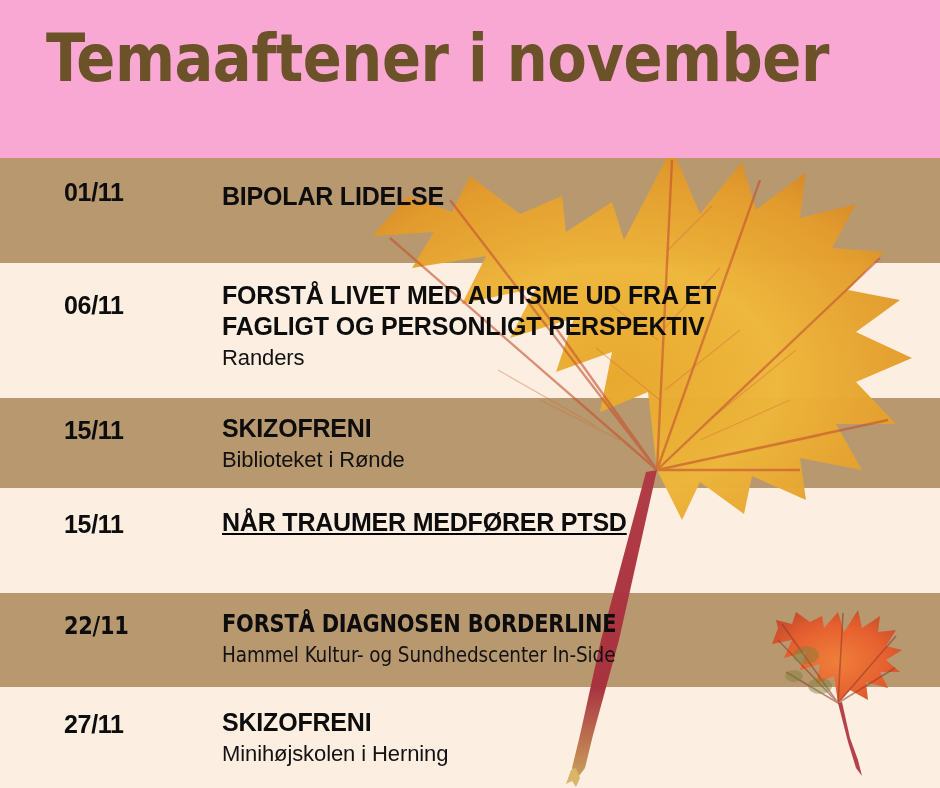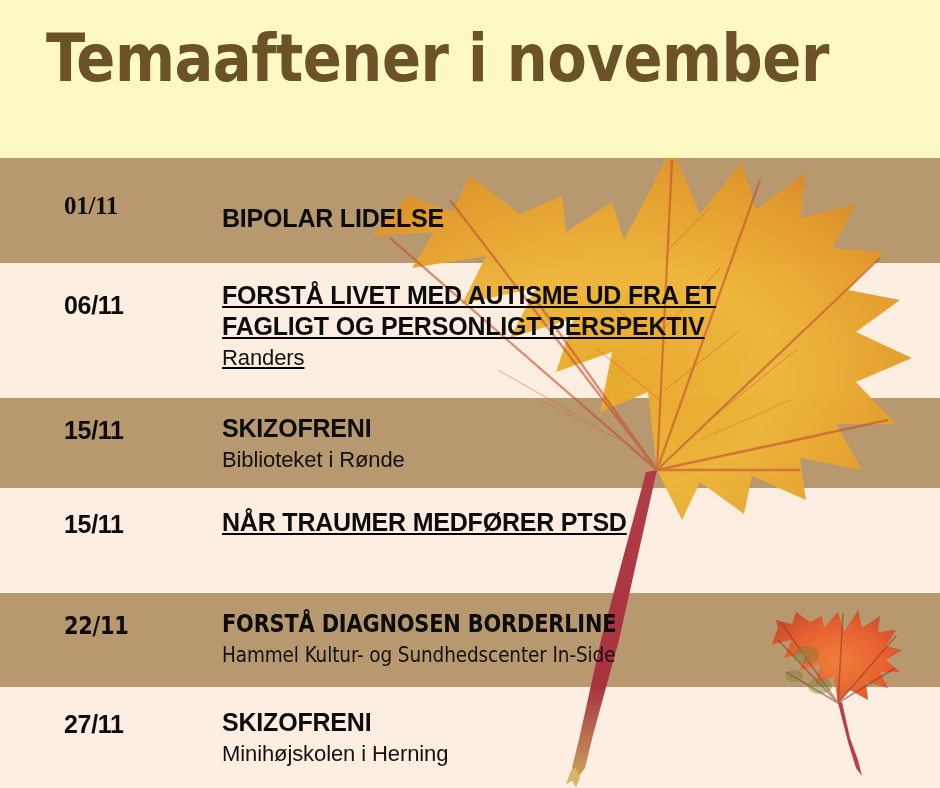--- a/index.html
+++ b/index.html
@@ -19,21 +19,21 @@
     height: 788px;
     background: #ffffff;
     overflow: hidden;
   }
 
   
   #title-area {
     position: absolute;
     left: 0; top: 0;
     width: 940px; height: 158px;
-    background: #fef9c3;
+    background: #f9a8d4;
     z-index: 5;
   }
   #poster-title {
     position: absolute;
     left: 46px;
     top: 26px;
     font-family: "DejaVu Sans Condensed", "Liberation Sans Narrow", "Liberation Sans", sans-serif;
     font-size: 66px;
     font-weight: 700;
     letter-spacing: -0.5px;
@@ -216,28 +216,28 @@
       </g>
     </svg>
   </div>
 
   <div id="title-area">
     <div id="poster-title">Temaaftener i november</div>
   </div>
 
   <div id="rows">
       <div class="row" style="top: 158px; height: 105px;">
-        <div class="row-date" style="top: 34px; font-family: Liberation Serif, serif;">01/11</div>
-        <div class="row-body" style="top: 23px; margin-top: 22px;">
+        <div class="row-date" style="top: 20px;">01/11</div>
+        <div class="row-body" style="top: 23px;">
           <div class="row-title">BIPOLAR LIDELSE</div>
         </div>
       </div>
       <div class="row" style="top: 263px; height: 135px;">
         <div class="row-date" style="top: 20px; margin-top: 8px;">06/11</div>
-        <div class="row-body" style="top: 17px; text-decoration: underline;">
+        <div class="row-body" style="top: 17px;">
           <div class="row-title">FORSTÅ LIVET MED AUTISME UD FRA ET
 FAGLIGT OG PERSONLIGT PERSPEKTIV</div>
           <div class="row-venue">Randers</div>
         </div>
       </div>
       <div class="row" style="top: 398px; height: 90px;">
         <div class="row-date" style="top: 18px;">15/11</div>
         <div class="row-body" style="top: 15px;">
           <div class="row-title">SKIZOFRENI</div>
           <div class="row-venue">Biblioteket i Rønde</div>

